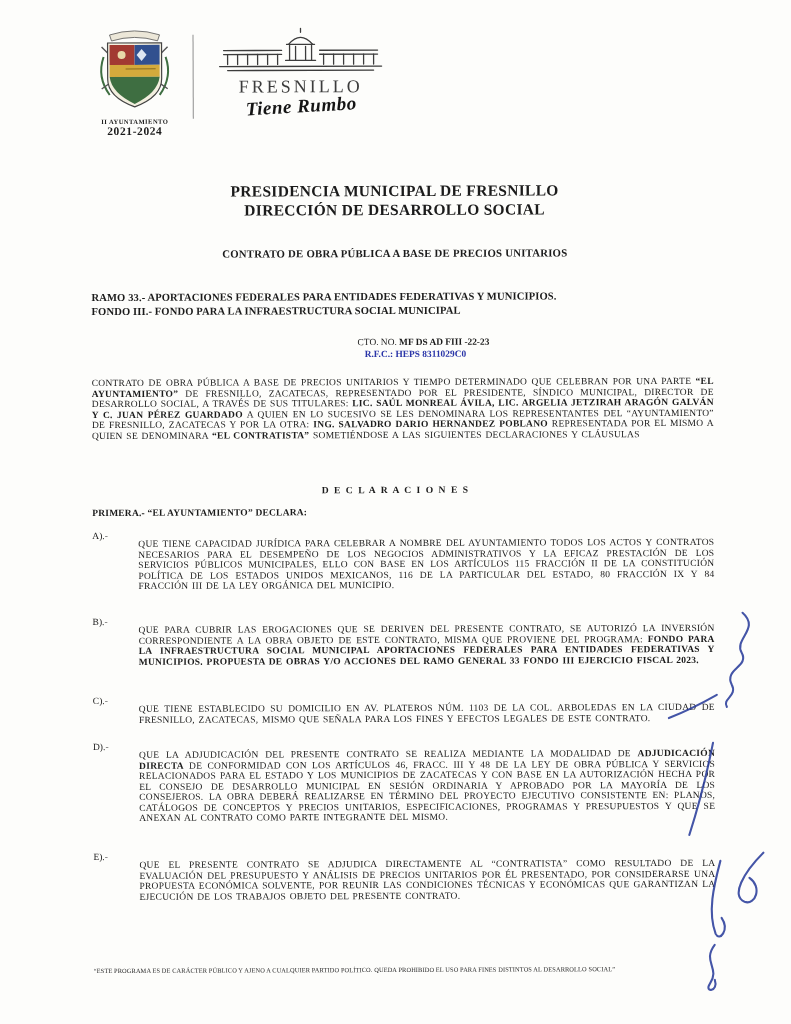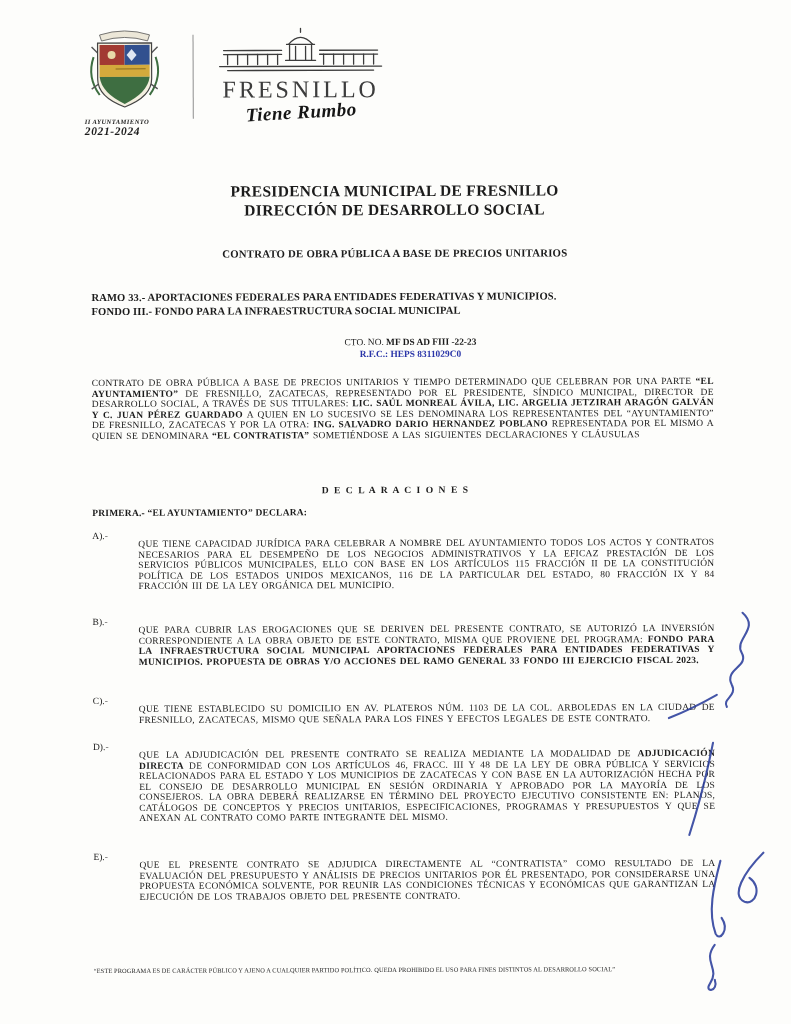--- a/index.html
+++ b/index.html
@@ -3,43 +3,43 @@
 <meta charset="utf-8">
 <style>
   html,body{margin:0;padding:0;background:#ffffff;}
   .page{
     position:relative;width:791px;height:1024px;background:#fdfdfb;
     font-family:"Liberation Serif", serif;color:#1b1b1b;overflow:hidden;
   }
   .tilt{position:absolute;inset:0;transform:rotate(-0.2deg);transform-origin:50% 45%;}
 
   
-  .seal-block{position:absolute;left:86px;top:26px;width:100px;font-style:italic;}
+  .seal-block{position:absolute;left:86px;top:26px;width:100px;text-align:center;}
   .seal-council{font-size:6.6px;font-weight:bold;letter-spacing:.4px;margin-top:1px;}
   .seal-term{font-size:11.5px;font-weight:bold;letter-spacing:.6px;}
   .header-divider{position:absolute;left:194px;top:34px;width:1px;height:84px;background:#8f8f8f;}
   .brand-block{position:absolute;left:206px;top:26px;width:192px;text-align:center;}
-  .brand-name{font-size:24px;letter-spacing:3px;color:#3c3c3c;margin-top:-2px;font-weight:400;}
+  .brand-name{font-size:18px;letter-spacing:3px;color:#3c3c3c;margin-top:-2px;font-weight:400;}
   .brand-tagline{font-size:19px;font-style:italic;font-weight:bold;color:#151515;
     transform:rotate(-3deg);display:inline-block;margin-top:-2px;letter-spacing:.5px;}
 
   
   .title-block{position:absolute;left:0;right:0;top:181px;text-align:center;
     font-size:15.5px;font-weight:bold;line-height:19px;letter-spacing:.3px;}
   .contract-type{position:absolute;left:0;right:0;top:247px;text-align:center;
     font-size:10.8px;font-weight:bold;letter-spacing:.2px;}
 
   
   .program-block{position:absolute;left:92px;top:290px;width:624px;
     font-size:10.6px;font-weight:bold;line-height:13.5px;letter-spacing:.1px;}
 
   
-  .reference-block{position:absolute;left:345px;top:336px;font-size:9.4px;line-height:12px;}
+  .reference-block{position:absolute;left:358px;top:336px;font-size:9.4px;line-height:12px;}
   .ref-line .ref-value{font-weight:bold;}
-  .ref-rfc{font-weight:bold;color:#2a35a8;margin-left:15px;}
+  .ref-rfc{font-weight:bold;color:#2a35a8;margin-left:7px;}
 
   
   .bodytext{font-size:9.5px;line-height:10.5px;letter-spacing:.25px;word-spacing:1px;
     text-align:justify;}
   .intro{position:absolute;left:92px;top:377px;width:622px;}
   .declaraciones{position:absolute;left:0;right:0;top:484px;text-align:center;
     font-size:9.6px;font-weight:bold;letter-spacing:1.5px;}
   .primera{position:absolute;left:92px;top:507px;font-size:9.5px;font-weight:bold;letter-spacing:.2px;text-align:center;}
 
   .clause{position:absolute;left:92px;width:622px;}

